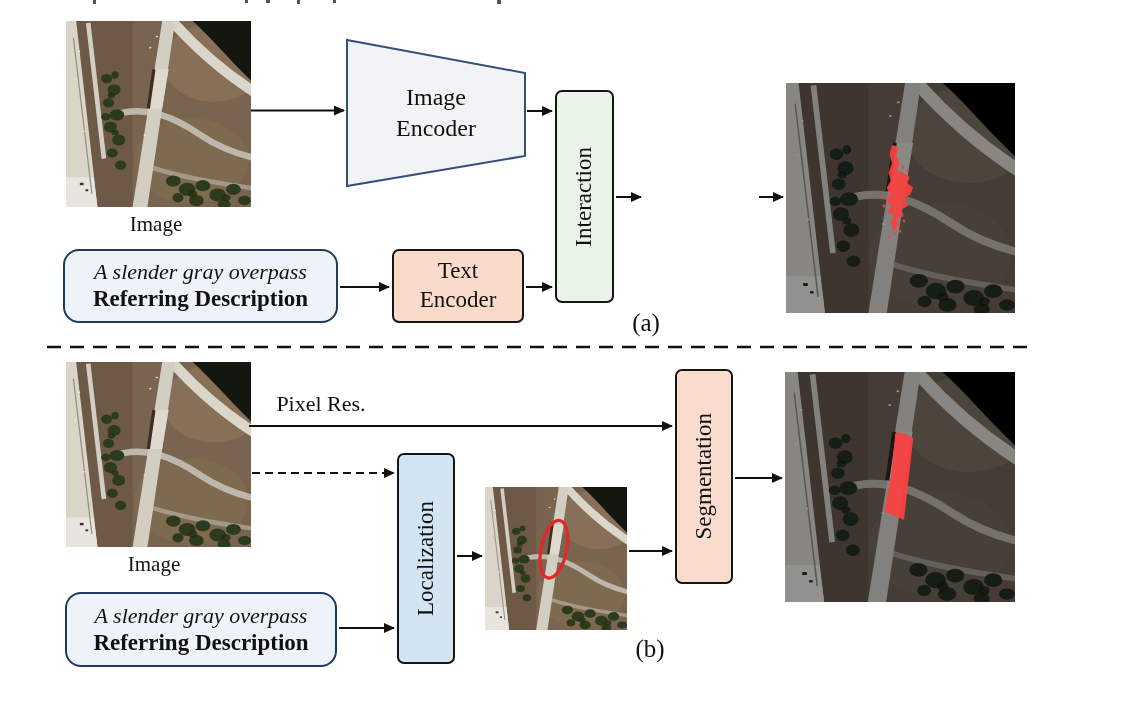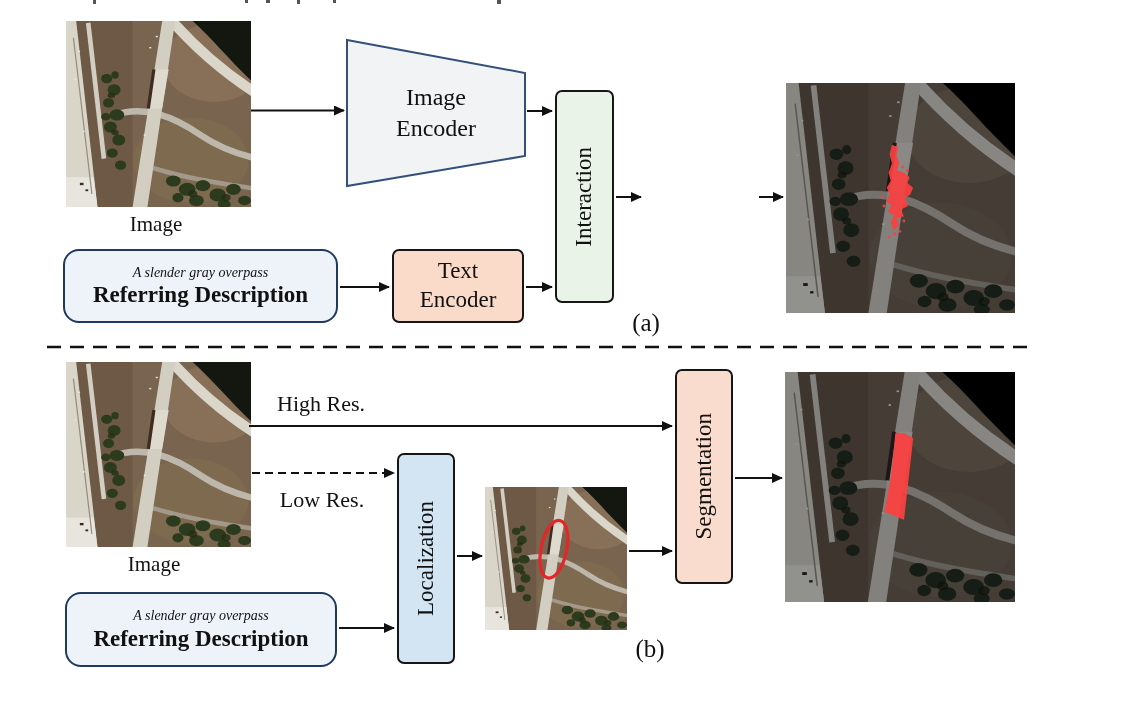--- a/index.html
+++ b/index.html
@@ -13,21 +13,21 @@
   .caption { position:absolute; text-align:center; font-size:21px; color:#111; }
   .panel-tag { position:absolute; text-align:center; font-size:25px; color:#111; }
   .arrow-label { position:absolute; text-align:center; font-size:22px; color:#111; }
 
   .refbox {
     position:absolute; box-sizing:border-box;
     background:#EDF3F9; border:2.5px solid #1F3A5F; border-radius:16px;
     display:flex; flex-direction:column; align-items:center; justify-content:center;
     gap:2px;
   }
-  .refbox .sentence { font-style:italic; font-size:14px; line-height:1.1; }
+  .refbox .sentence { font-style:italic; font-size:22px; line-height:1.1; }
   .refbox .refcap   { font-weight:bold; font-size:23px; line-height:1.1; }
 
   .block {
     position:absolute; box-sizing:border-box;
     border:2.5px solid #161616; border-radius:7px;
     display:flex; align-items:center; justify-content:center;
     font-size:23px; text-align:center; line-height:1.25;
   }
   .vtext { writing-mode:vertical-rl; transform:rotate(180deg); white-space:nowrap; }
   .mlabel { white-space:pre-line; }
@@ -171,22 +171,21 @@
           <circle cx="103" cy="120" r="1.2"></circle>
       </g>
     </g>
   </svg>
 
   <svg class="aerial" style="left:66px;top:362px" width="185" height="185" viewBox="0 0 200 200" preserveAspectRatio="none">
     <use href="#scene"></use>
   </svg>
   <div class="caption" style="left:94px;top:552px;width:120px">Image</div>
 
-  <div class="arrow-label" style="left:259px;top:391px;width:124px">High Res.</div>
-  <div class="arrow-label" style="left:260px;top:487px;width:124px">Low Res.</div>
+  <div class="arrow-label" style="left:259px;top:391px;width:124px">Pixel Res.</div>
 
   <div class="refbox" style="left:65px;top:592px;width:272px;height:75px">
     <div class="sentence">A slender gray overpass</div>
     <div class="refcap">Referring Description</div>
   </div>
 
   <div class="block" style="left:397px;top:453px;width:58px;height:211px;background:#D3E4F2">
     <span class="vtext">Localization</span>
   </div>
 

